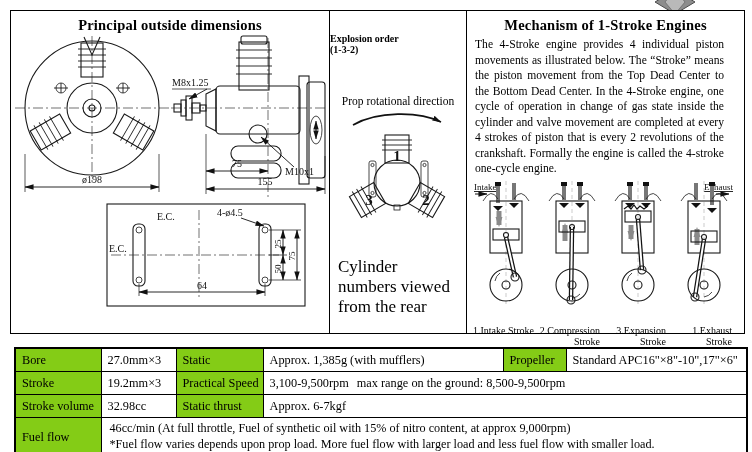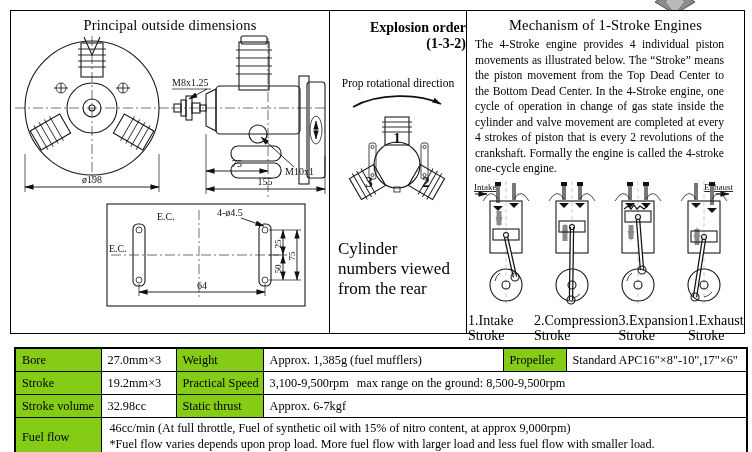--- a/index.html
+++ b/index.html
@@ -4,37 +4,37 @@
 <style>
   html,body{margin:0;padding:0}
   body{
     width:752px;height:452px;position:relative;overflow:hidden;
     background:#fff;color:#000;font-family:"Liberation Serif",serif;
   }
   .panel{position:absolute;top:10px;height:324px;border:1.5px solid #000;box-sizing:border-box;background:#fff}
   #panel-dims{left:10px;width:320px}
   #panel-expl{left:329px;width:138px}
   #panel-mech{left:466px;width:279px}
-  .ptitle{font-weight:normal;text-align:center;font-size:14.5px;margin-top:6px;letter-spacing:.2px}
-  .ptitle2{font-weight:bold;text-align:right;font-size:14px;line-height:1.12;margin-top:9px}
+  .ptitle{font-weight:bold;text-align:center;font-size:14.5px;margin-top:6px;letter-spacing:.2px}
+  .ptitle2{font-weight:bold;text-align:left;font-size:10px;line-height:1.12;margin-top:22px}
   svg{display:block}
   svg text{font-family:"Liberation Serif",serif;fill:#111}
   .ol{fill:none;stroke:#1a1a1a;stroke-width:1.1}
   .thin{fill:none;stroke:#1a1a1a;stroke-width:.8}
   .fin{stroke:#1a1a1a;stroke-width:.9}
   .cl{stroke:#333;stroke-width:.7;stroke-dasharray:10 3 2 3;fill:none}
   .dim{stroke:#111;stroke-width:.9;marker-start:url(#ma);marker-end:url(#ma)}
   .ldr{stroke:#111;stroke-width:.9;fill:none;marker-end:url(#ma)}
   .ext{stroke:#111;stroke-width:.7}
   .dimtext{font-size:10px}
   .dimsmall{font-size:9px}
-  #prop-dir-label{text-align:center;font-size:11.5px;margin-top:26px}
+  #prop-dir-label{text-align:center;font-size:11.5px;margin-top:40px}
   #cyl-caption{font-size:17px;line-height:1.18;margin:10px 6px 0 8px}
   #mech-para{font-size:11.6px;line-height:1.34;text-align:justify;margin:3px 20px 0 8px}
-  .stroke-labels{display:flex;margin:4px 1px;font-size:14px;line-height:1.1;text-align:left}
+  .stroke-labels{display:flex;margin:16px 1px;font-size:10px;line-height:1.1;text-align:right}
   .stroke-labels div{flex:0 0 66px}
   #brand-logo{position:absolute;left:650px;top:-12px;width:50px;height:28px}
   #spec{position:absolute;left:14px;top:347px;width:732px;border-collapse:collapse;table-layout:fixed;
         border:2px solid #000;border-bottom:3px solid #000}
   #spec td{border:1px solid #000;font-size:12.3px;padding:1px 6px;overflow:hidden;white-space:nowrap;height:20px}
   #spec td.grey{background:#84cc16}
   #spec td.wrap{white-space:normal;line-height:1.3;font-size:12.2px;padding:2px 8px}
   .gap{margin-left:8px}
 </style>
 </head>
@@ -314,22 +314,22 @@
       <col style="width:75px">
       <col style="width:87px">
     <col style="width:240px">
       <col style="width:63px">
       <col style="width:181px">
   </colgroup>
   <tbody>
       <tr>
     <td class="grey">Bore</td>
     <td>27.0mm×3</td>
-    <td class="grey">Weight</td>
-    <td>Approx. 1,385g (fuel mufflers)</td>
+    <td class="grey">Static</td>
+    <td>Approx. 1,385g (with mufflers)</td>
     <td class="grey">Propeller</td>
     <td>Standard APC16"×8"-10",17"×6"</td>
   </tr>
   <tr>
     <td class="grey">Stroke</td>
     <td>19.2mm×3</td>
     <td class="grey">Practical Speed</td>
     <td colspan="3">
       <span>3,100-9,500rpm</span><span class="gap">max range on the ground: 8,500-9,500rpm</span>
     </td>

